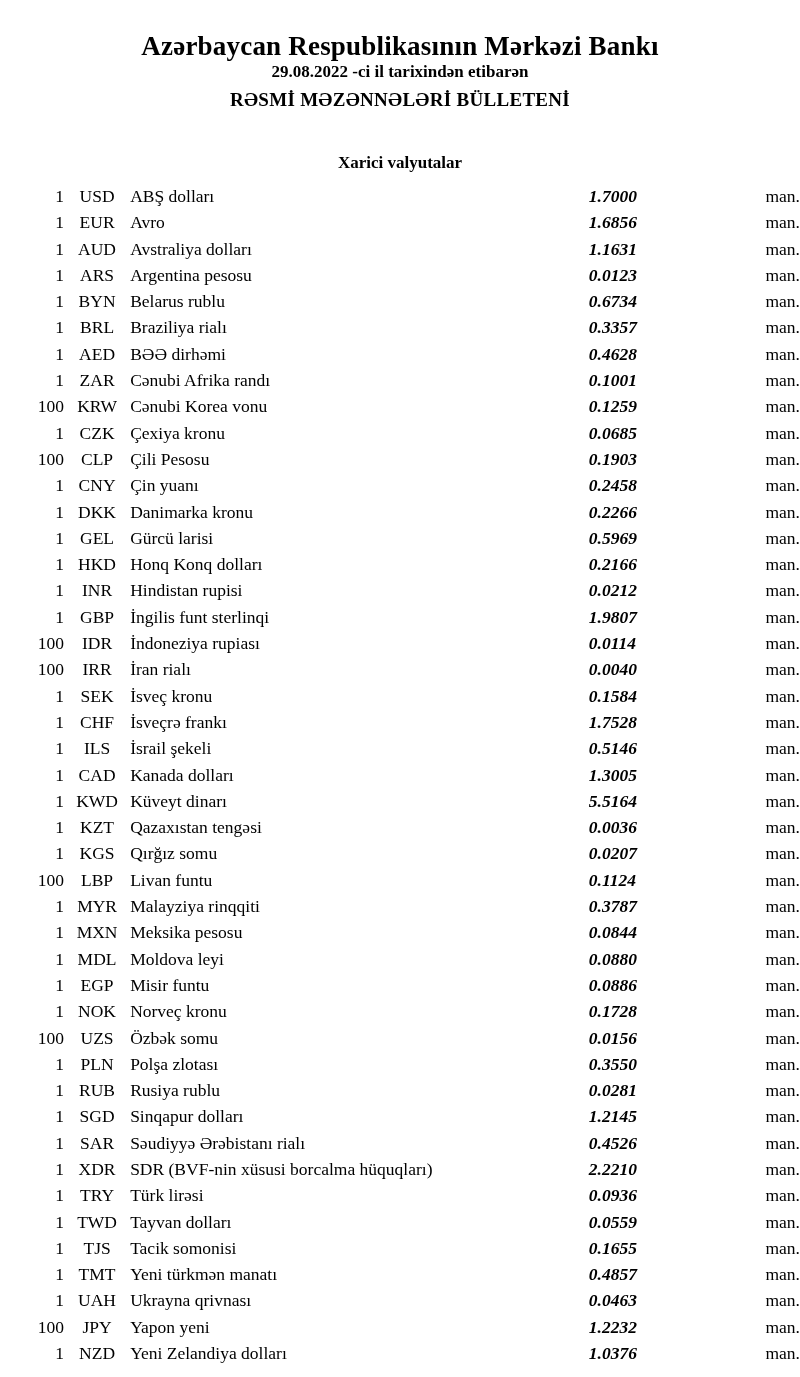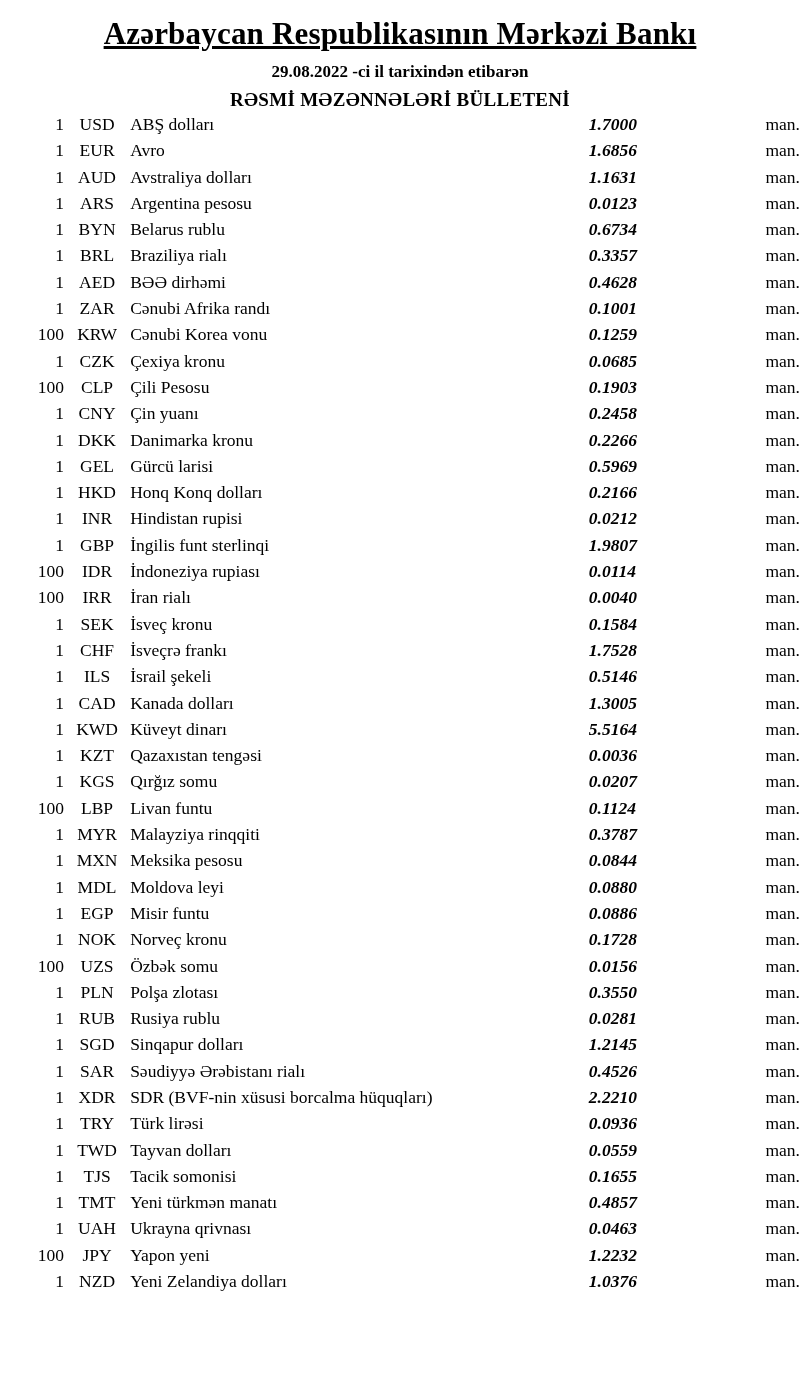--- a/index.html
+++ b/index.html
@@ -16,30 +16,28 @@
   .page {
     width: 800px;
     position: relative;
     padding-top: 10px;
     box-sizing: border-box;
   }
   .header {
     text-align: center;
   }
   .bank-title {
-    font-size: 31px;
+    font-size: 27px;
     font-weight: bold;
     letter-spacing: 0.2px;
-    margin-top: 6px;
-    text-decoration: underline;
+    margin-top: 21px;
   }
   .date-line {
     font-size: 17px;
     font-weight: bold;
-    margin-top: 10px;
   }
   .subtitle-line {
     font-size: 16px;
     font-weight: bold;
     margin-top: 10px;
   }
   .bulletin-line {
     font-size: 19px;
     font-weight: bold;
     margin-top: 7px;
@@ -99,20 +97,21 @@
 <body>
 
 <div class="page">
 
   <div class="header">
     <div class="bank-title">Azərbaycan Respublikasının Mərkəzi Bankı</div>
     <div class="date-line">29.08.2022  -ci il tarixindən etibarən</div>
     <div class="bulletin-line">RƏSMİ MƏZƏNNƏLƏRİ BÜLLETENİ</div>
   </div>
 
+  <div class="section-title">Xarici valyutalar</div>
 
   <table class="rates">
     <tbody id="rates-body">
         <tr>
           <td class="qty">1</td>
           <td class="code">USD</td>
           <td class="name">ABŞ dolları</td>
           <td class="rate">1.7000</td>
           <td class="unit">man.</td>
         </tr>

